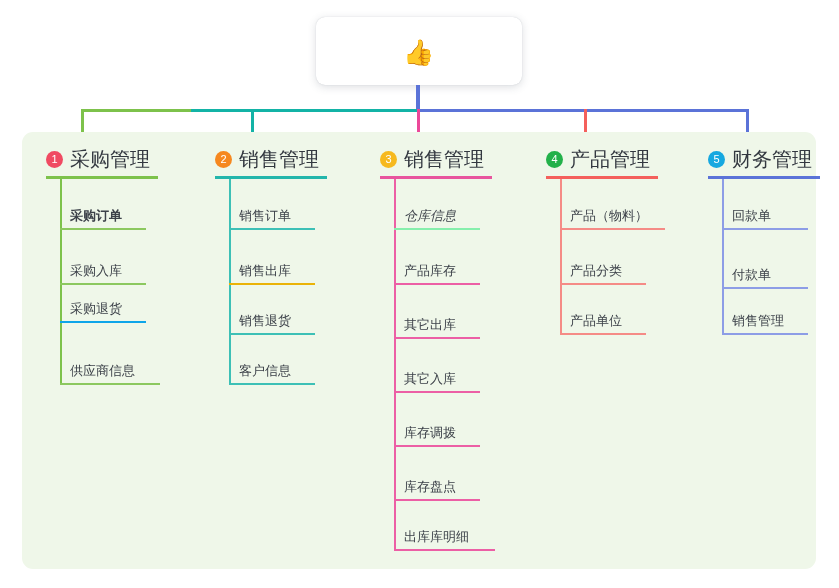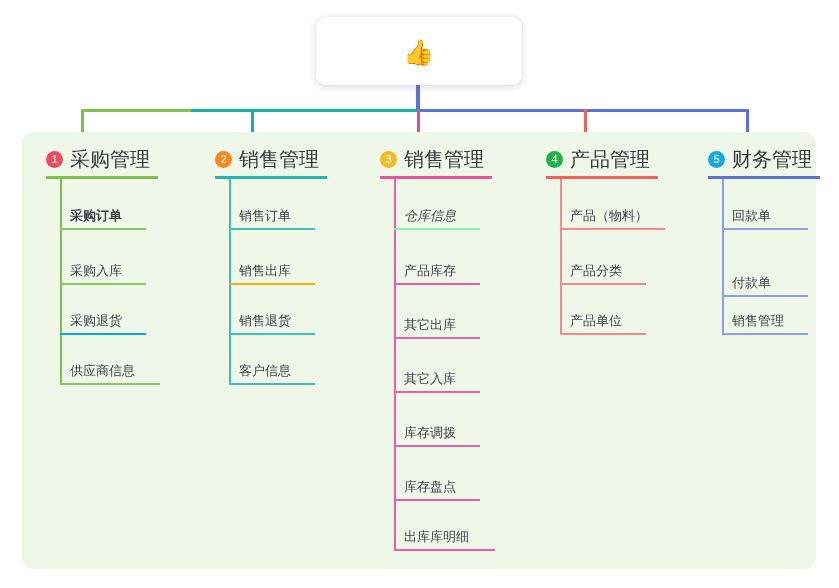--- a/index.html
+++ b/index.html
@@ -163,21 +163,21 @@
     </div>
     <div class="head-rule" style="width:112px; background:#7dc24b;"></div>
     <div class="leaf-wrap" style="height:204px;">
       <div class="leaf-stem" style="height:204px; background:#7dc24b;"></div>
       <div class="leaf" style="top:49px; background:#8cc85f;font-weight:bold;">
           <span class="leaf-label">采购订单</span>
         </div>
       <div class="leaf" style="top:104px; background:#8cc85f;">
           <span class="leaf-label">采购入库</span>
         </div>
-      <div class="leaf" style="top:154px; background:#0ea5e9;">
+      <div class="leaf" style="top:142px; background:#0ea5e9;">
           <span class="leaf-label">采购退货</span>
         </div>
       <div class="leaf" style="top:204px; width:100px; background:#8cc85f;">
           <span class="leaf-label">供应商信息</span>
         </div>
     </div>
   </div>
 
   <div class="column" style="left:203px;">
     <div class="col-head">
@@ -258,21 +258,21 @@
     <div class="col-head">
       <span class="badge" style="background:#16a8e0">5</span>
       <span class="col-title">财务管理</span>
     </div>
     <div class="head-rule" style="width:112px; background:#5b73d8;"></div>
     <div class="leaf-wrap" style="height:154px;">
       <div class="leaf-stem" style="height:154px; background:#8d9de6;"></div>
       <div class="leaf" style="top:49px; background:#8d9de6;font-family:Liberation Serif, serif;">
           <span class="leaf-label">回款单</span>
         </div>
-      <div class="leaf" style="top:116px; background:#8d9de6;">
+      <div class="leaf" style="top:108px; background:#8d9de6;">
           <span class="leaf-label">付款单</span>
         </div>
       <div class="leaf" style="top:154px; background:#8d9de6;">
           <span class="leaf-label">销售管理</span>
         </div>
     </div>
   </div>
 
 </div>
 

